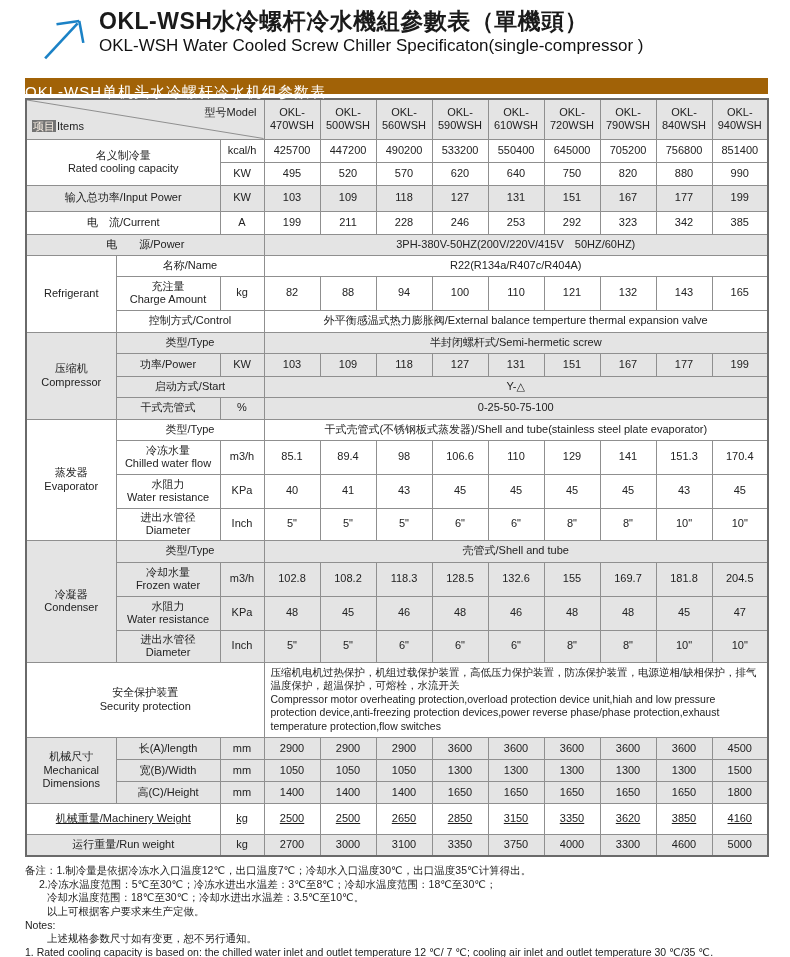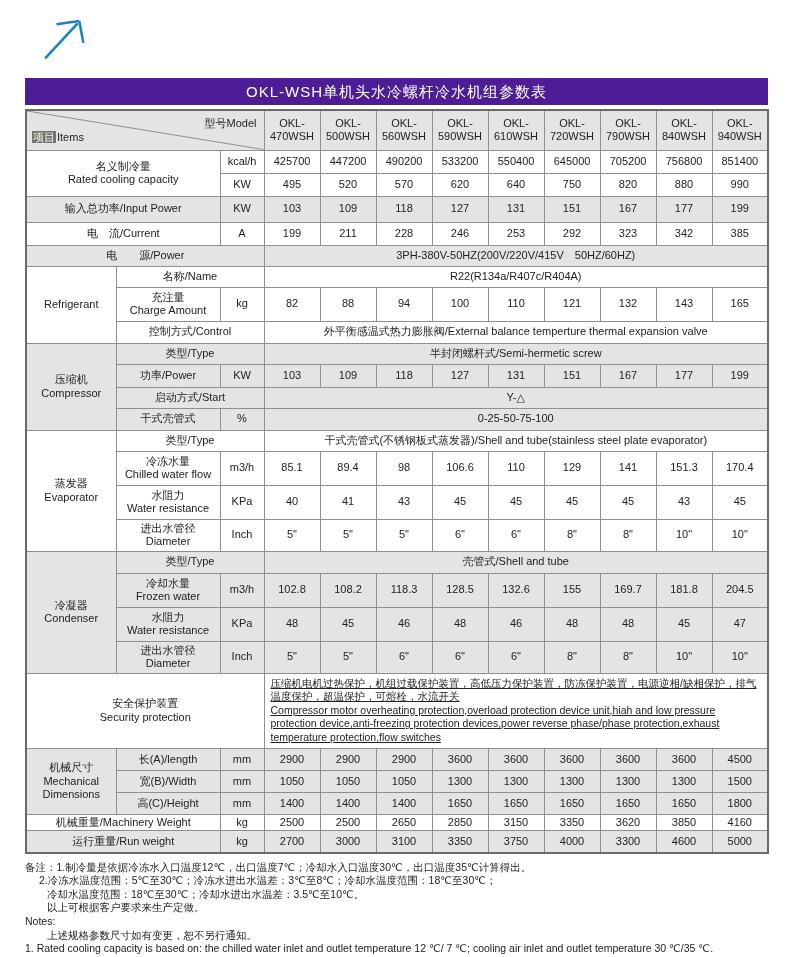--- a/index.html
+++ b/index.html
@@ -8,31 +8,31 @@
     font-family:"Liberation Sans","DejaVu Sans",sans-serif;
   }
   .page{padding:8px 22px 0 25px;}
   
   .hd{display:flex;align-items:flex-start;}
   .hd svg{flex:0 0 auto;margin:4px 10px 0 12px;}
   .t1{font-size:23px;font-weight:700;letter-spacing:.5px;line-height:1.15;}
   .t2{font-size:17px;font-weight:400;margin-top:2px;color:#111;}
   
   .band{
-    margin-top:14px;height:27px;line-height:27px;text-align:center;
-    background:#4c1d95;color:#fff;font-size:15px;letter-spacing:1px;
+    margin-top:14px;height:16px;line-height:27px;
+    background:#a16207;color:#fff;font-size:15px;letter-spacing:1px;
   }
   
   table.spec{border-collapse:collapse;table-layout:fixed;width:743px;margin-top:4px;border:2px solid #6a6a6a;}
   table.spec td{
     border:1px solid #8f8f8f;background:#fff;text-align:center;vertical-align:middle;
     font-size:11px;line-height:1.22;padding:1px 2px;color:#222;word-wrap:break-word;
   }
   table.spec tr.g td{background:#e4e4e4;}
-  table.spec td.left{text-align:left;font-size:10.5px;line-height:1.3;padding:3px 6px;text-decoration:underline;}
+  table.spec td.left{text-align:left;font-size:10.5px;line-height:1.3;padding:3px 6px;}
   
   td.diag{position:relative;padding:0;}
   td.diag svg{position:absolute;left:0;top:0;width:100%;height:100%;}
   td.diag svg line{stroke:#8f8f8f;stroke-width:1;vector-effect:non-scaling-stroke;}
   td.diag .items{position:absolute;left:5px;bottom:5px;font-size:11px;}
   td.diag .items .hl{background:#737373;color:#fdf3e7;padding:0 1px;margin-right:1px;}
   td.diag .model{position:absolute;right:7px;top:6px;font-size:11px;}
   
   .notes{margin-top:7px;font-size:10.5px;line-height:13.6px;color:#222;}
   .ind1{padding-left:14px;}
@@ -44,20 +44,24 @@
 <div class="page">
 
   <div class="hd">
     <svg width="52" height="52" viewBox="0 0 64 60" aria-hidden="true">
       <g fill="none" stroke="#1b82c6" stroke-width="3.2">
         <path d="M10 55 L50 12"></path>
         <path d="M24 13 L52 9"></path>
         <path d="M52 9 L57 36"></path>
       </g>
     </svg>
+    <div>
+      <div class="t1">OKL-WSH水冷螺杆冷水機組參數表（單機頭）</div>
+      <div class="t2">OKL-WSH Water Cooled Screw Chiller Specificaton(single-compressor )</div>
+    </div>
   </div>
 
   <div class="band">OKL-WSH单机头水冷螺杆冷水机组参数表</div>
 
   <table class="spec">
     <colgroup>
       <col style="width:90px">
         <col style="width:104px">
         <col style="width:44px">
       <col style="width:56px">
@@ -318,21 +322,21 @@
           <td>1400</td>
           <td>1400</td>
           <td>1400</td>
           <td>1650</td>
           <td>1650</td>
           <td>1650</td>
           <td>1650</td>
           <td>1650</td>
           <td>1800</td>
         </tr>
-        <tr style="height: 16px;">
+        <tr style="height: 31px; text-decoration: underline;">
           <td colspan="2">机械重量/Machinery Weight</td>
           <td>kg</td>
           <td>2500</td>
           <td>2500</td>
           <td>2650</td>
           <td>2850</td>
           <td>3150</td>
           <td>3350</td>
           <td>3620</td>
           <td>3850</td>

